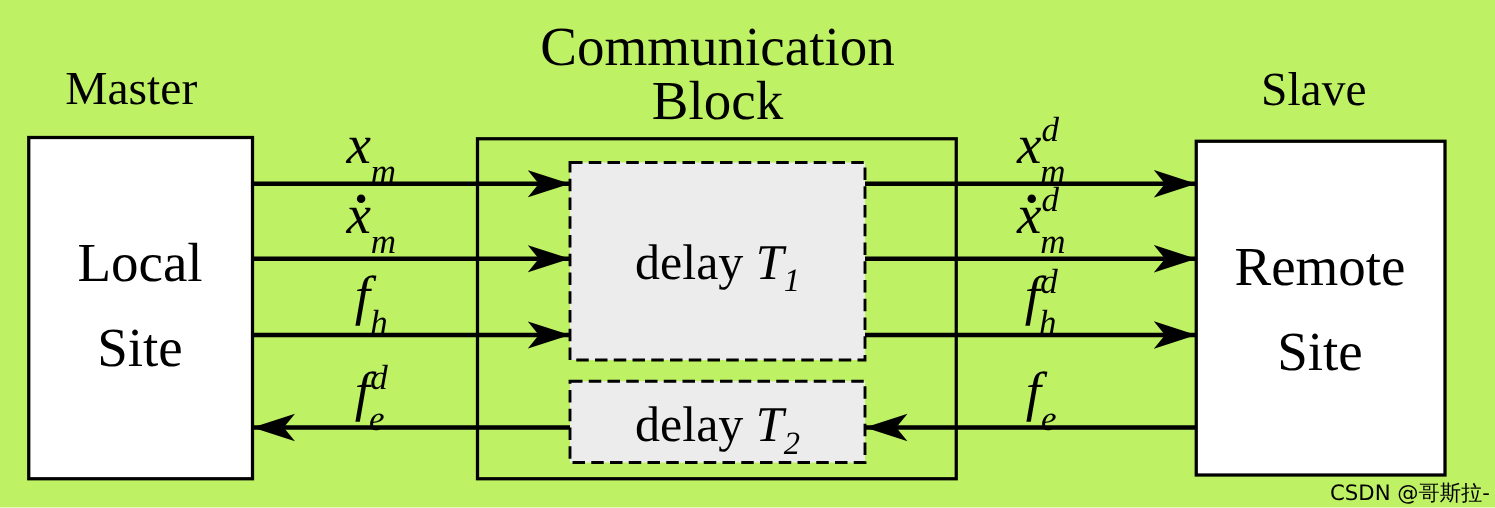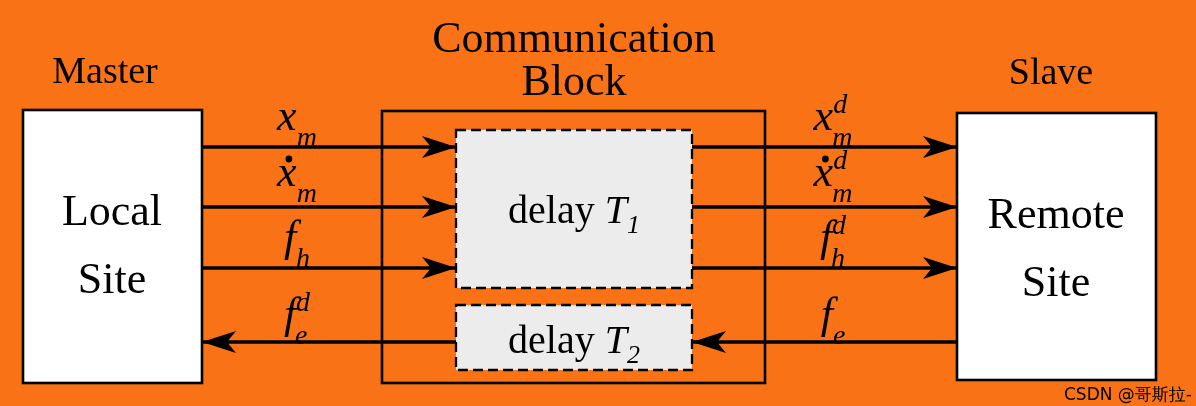--- a/index.html
+++ b/index.html
@@ -1,16 +1,16 @@
 <!DOCTYPE html>
 <html><head>
 <meta charset="utf-8">
 <style>
   html,body{margin:0;padding:0;background:#fff;}
-  .stage{position:relative;width:1196px;height:406px;background:#f97316;overflow:hidden;}
+  .stage{position:relative;width:1196px;height:406px;background:#bef264;overflow:hidden;}
   svg text{font-family:"Liberation Serif","DejaVu Serif",serif;fill:#000;}
   .mid{text-anchor:middle;}
   .t-side{font-size:38px;}
   .t-comm{font-size:44px;}
   .t-box{font-size:44px;}
   .t-delay{font-size:40px;}
   .math{font-size:44px;font-style:italic;}
   .script{font-size:28px;font-style:italic;}
   .dsym{font-style:italic;}
   .dsub{font-size:26px;font-style:italic;}

